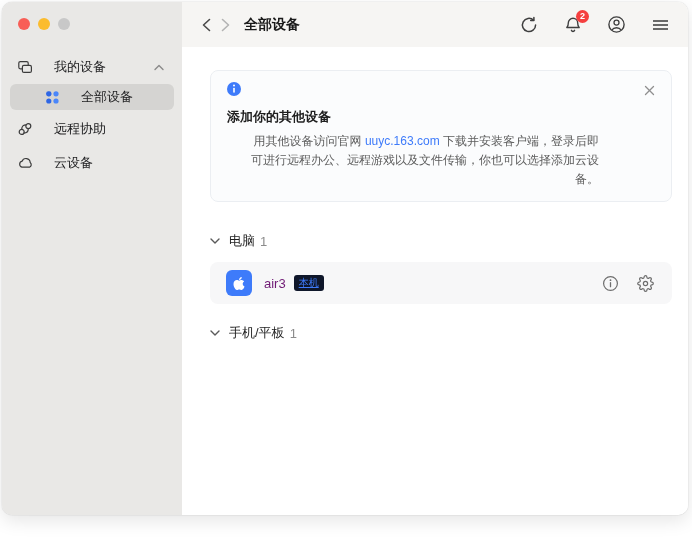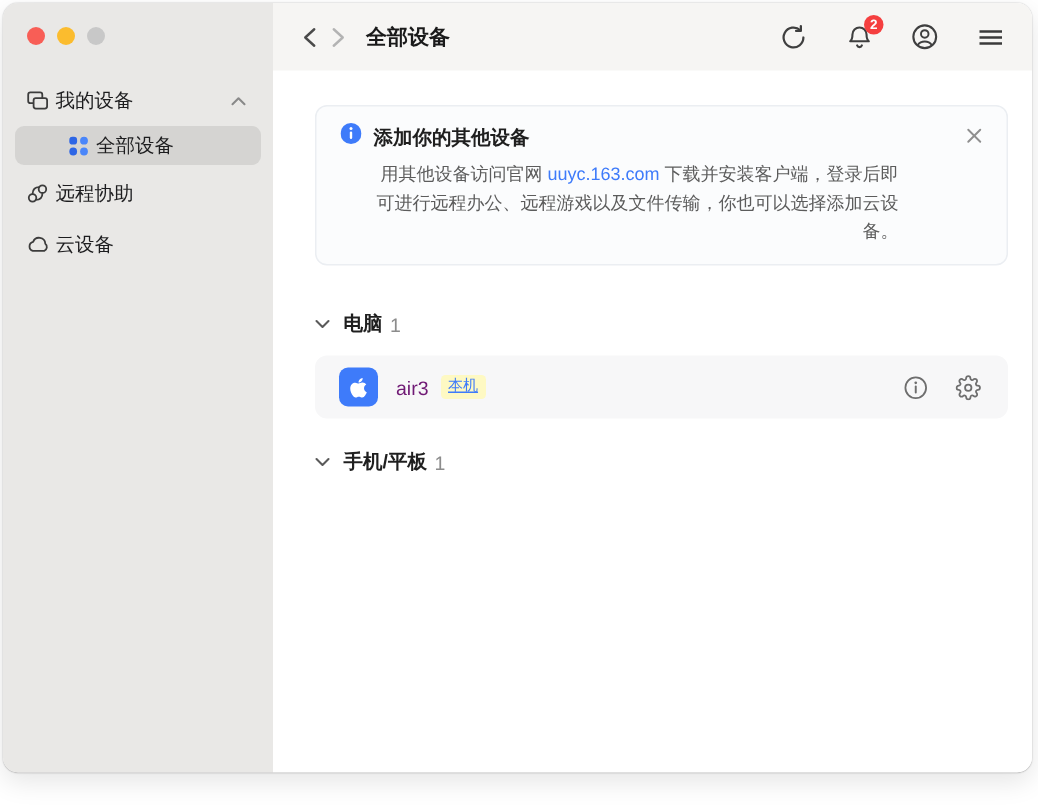--- a/index.html
+++ b/index.html
@@ -11,21 +11,21 @@
     border-radius:10px; overflow:hidden; display:flex;
     box-shadow:0 0 1px rgba(0,0,0,.35), 0 6px 18px rgba(0,0,0,.10); background:#fff; }
 
   
   .sidebar { width:180px; flex-shrink:0; background:#E9E8E6; }
   .traffic { display:flex; gap:8px; padding:16px 0 0 16px; }
   .tl-dot { width:12px; height:12px; border-radius:50%; }
   .tl-close{ background:#F85E56; } .tl-min{ background:#FBBC2E; } .tl-zoom{ background:#C8C8C8; }
 
   .nav { margin-top:24px; padding:0 8px; }
-  .nav-row { height:26px; display:flex; align-items:center; gap:4px;
+  .nav-row { height:26px; display:flex; align-items:center; gap:21px;
     padding:0 7px; border-radius:6px; font-size:13px; color:#1d1d1f; cursor:default; }
   .nav-row.child { padding-left:34px; margin-top:4px; }
   .nav-row.selected { background:#D5D4D2; }
   .nav-row .grow { flex:1; }
   .nav-icon { width:16px; height:16px; display:flex; align-items:center; justify-content:center; flex-shrink:0; }
   .mt8 { margin-top:8px; } .mt6 { margin-top:6px; }
 
   
   .main { flex:1; background:#ffffff; display:flex; flex-direction:column; min-width:0; }
   .toolbar { height:45px; background:#F6F5F3; display:flex; align-items:center;
@@ -37,40 +37,40 @@
   .tb-icon { width:19px; height:19px; display:flex; align-items:center; justify-content:center; position:relative; }
   .bell-badge { position:absolute; top:-5px; right:-7px; min-width:13px; height:13px;
     background:#F53F3F; border-radius:7px; color:#fff; font-size:9px; line-height:13px;
     text-align:center; padding:0 2px; font-weight:bold; }
 
   .content { padding:23px 16px 0 28px; }
 
   
   .banner { position:relative; background:#FBFCFD; border:1px solid #EBEEF2;
     border-radius:8px; padding:11px 44px 12px 16px; }
-  .banner-head { display:flex; align-items:center; gap:8px; }
+  .banner-head { display:flex; gap:8px;flex-direction:column; }
   .banner-title { font-size:13px; font-weight:bold; color:#1f1f1f; }
   .banner-body { margin:6px 0 0 22px; font-size:12px; color:#5c5c5c; line-height:19px; padding-right:28px;text-align:right; }
   .banner-link { color:#3E7BFA; cursor:pointer; }
   .banner-close { position:absolute; top:13px; right:16px; width:12px; height:12px;
     display:flex; align-items:center; justify-content:center; cursor:pointer; }
 
   
   .section-head { margin-top:30px; display:flex; align-items:center; font-size:13px; }
   .section-head .chev { margin-right:9px; display:flex; }
-  .section-label { font-weight:bold; color:#1f1f1f; }
+  .section-label { font-weight:normal; color:#1f1f1f; }
   .section-count { margin-left:5px; color:#8c8c8c; font-weight:400; }
   .section-head.second { margin-top:20px; }
 
   .device-row { margin-top:12px; height:42px; background:#F7F7F8; border-radius:8px;
     display:flex; align-items:center; padding:0 18px 0 16px; }
   .platform-icon { width:26px; height:26px; border-radius:6px; background:#3E7BFA;
     display:flex; align-items:center; justify-content:center; flex-shrink:0; }
   .device-name { margin-left:12px; font-size:13px; color:#701a75; font-weight:500; }
-  .badge-local { margin-left:8px; font-size:10px; color:#3E7BFA; background:#fef9c3;
+  .badge-local { margin-left:8px; font-size:10px; color:#3E7BFA; background:#0f172a;
     border-radius:3px; padding:2px 5px; line-height:12px;text-decoration:underline; }
   .row-actions { margin-left:auto; display:flex; align-items:center; gap:18px; }
   .row-icon { width:17px; height:17px; display:flex; align-items:center; justify-content:center; cursor:pointer; }
 </style>
 </head>
 <body>
 
 <div class="window">
 
   <div class="sidebar">

